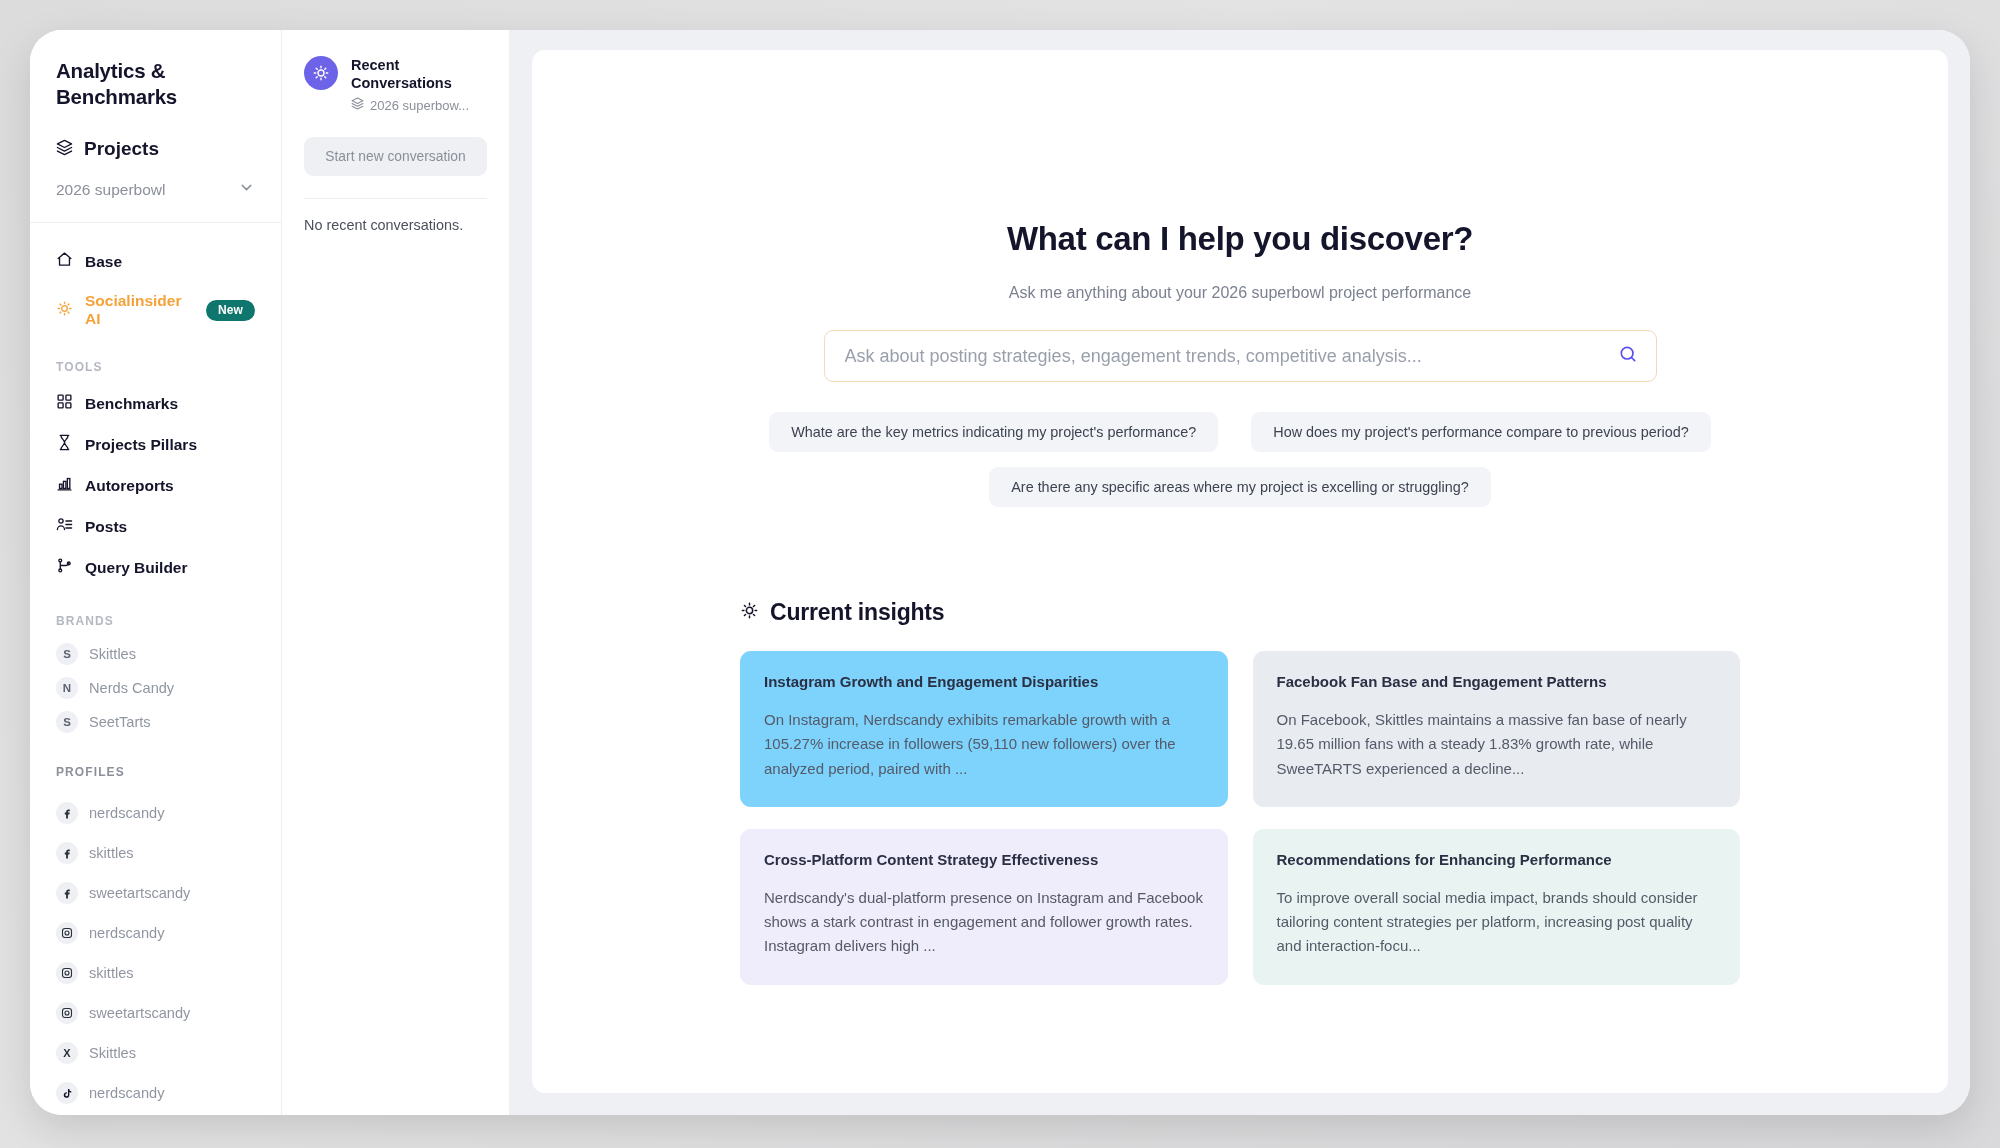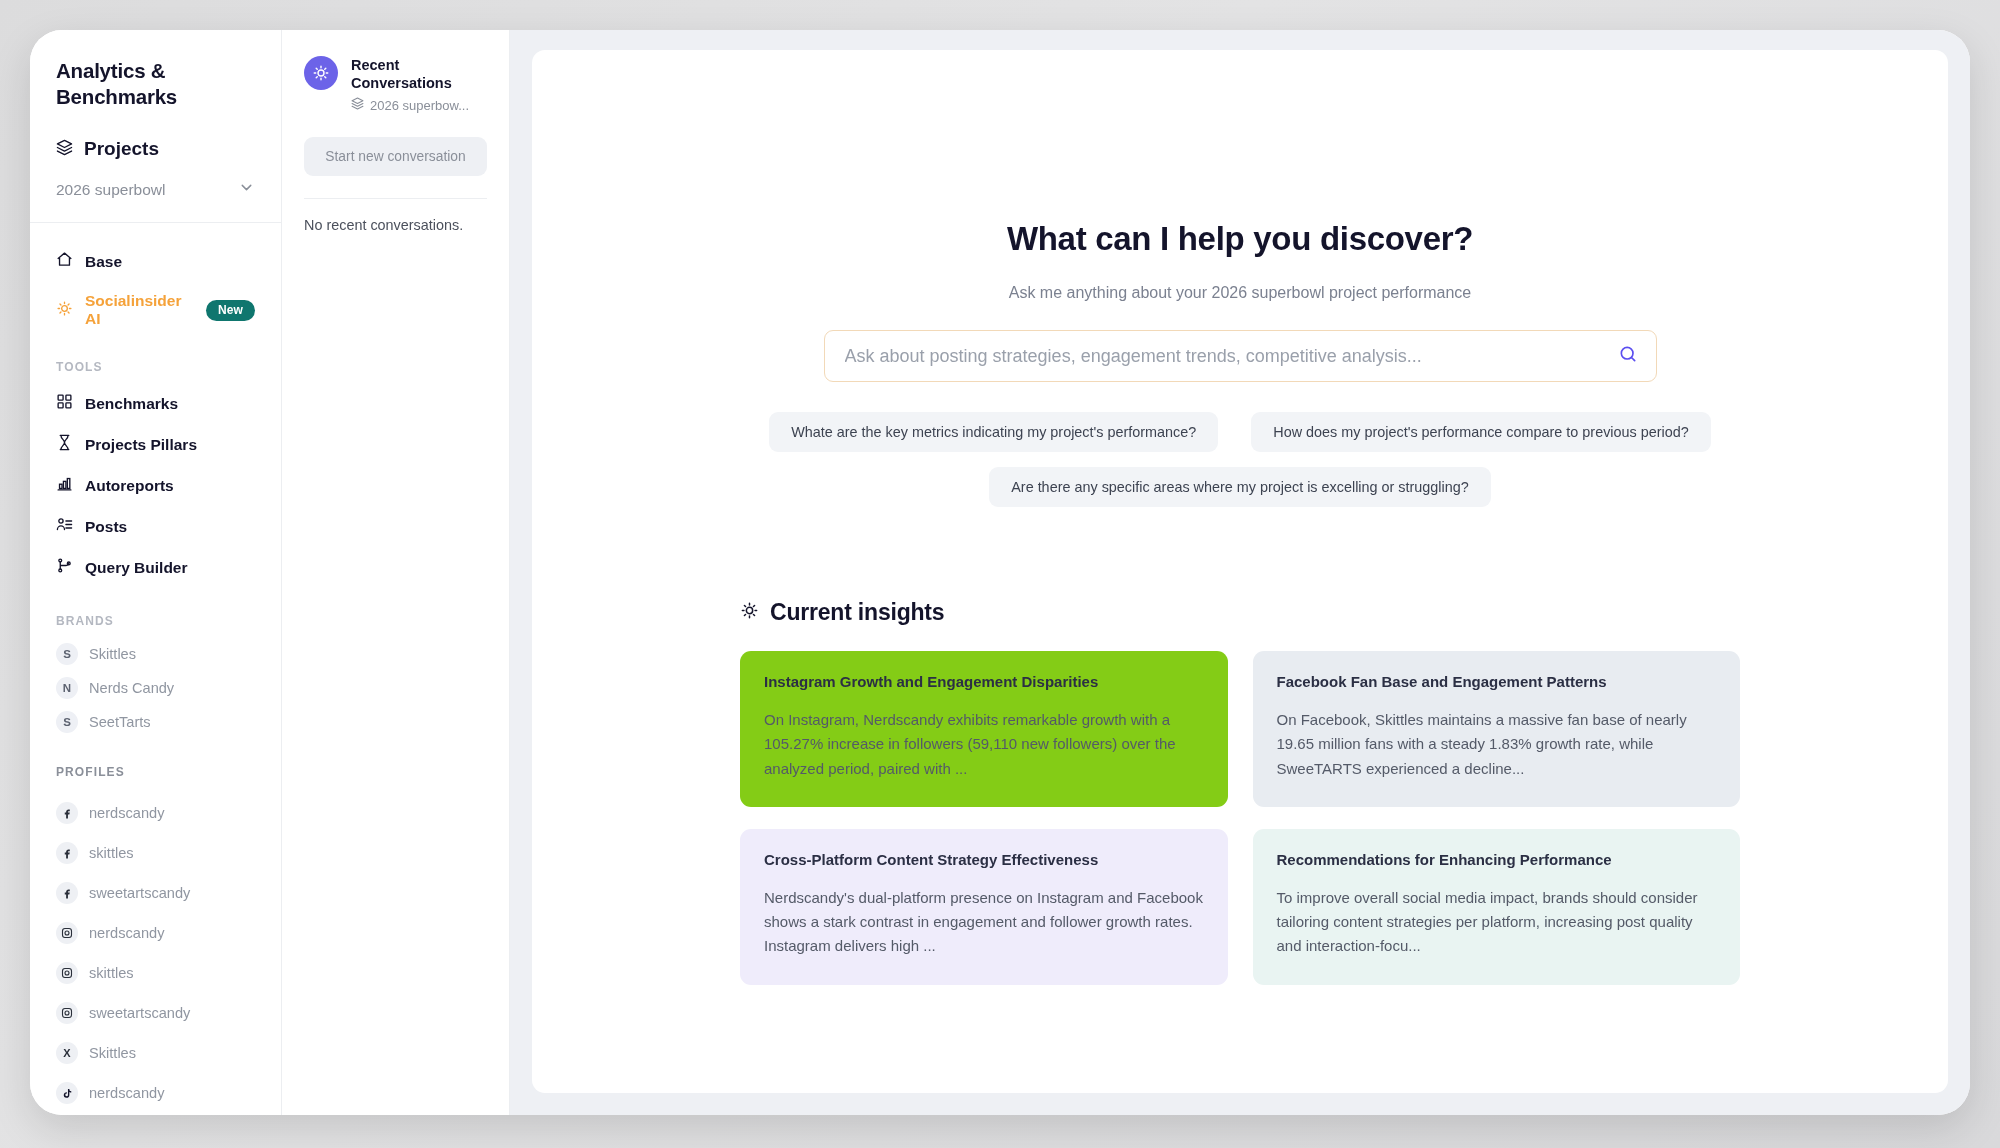--- a/index.html
+++ b/index.html
@@ -175,21 +175,21 @@
     white-space: nowrap;
   }
 
   .insights { margin: 92px auto 0; width: 1000px; }
   .insights-head { display: flex; align-items: center; gap: 11px; }
   .insights-head h2 { font-size: 23px; font-weight: 700; color: #14142b; letter-spacing: -0.2px; }
   .cards { margin-top: 25px; display: grid; grid-template-columns: 1fr 1fr; gap: 22px 25px; }
   .icard { border-radius: 11px; padding: 22px 24px 26px; }
   .icard h3 { font-size: 15px; font-weight: 700; color: #2b2f44; margin-bottom: 18px; }
   .icard p { font-size: 15px; line-height: 1.62; color: #545a68; }
-  .icard.c0 { background: #84cc16; }
+  .icard.c0 { background: #7dd3fc; }
   .icard.c1 { background: #e8ecf1; }
   .icard.c2 { background: #efecfb; }
   .icard.c3 { background: #e9f4f2; }
 </style>
 </head>
 <body>
 
 <div class="app-window">
 
   <aside class="sidebar">

